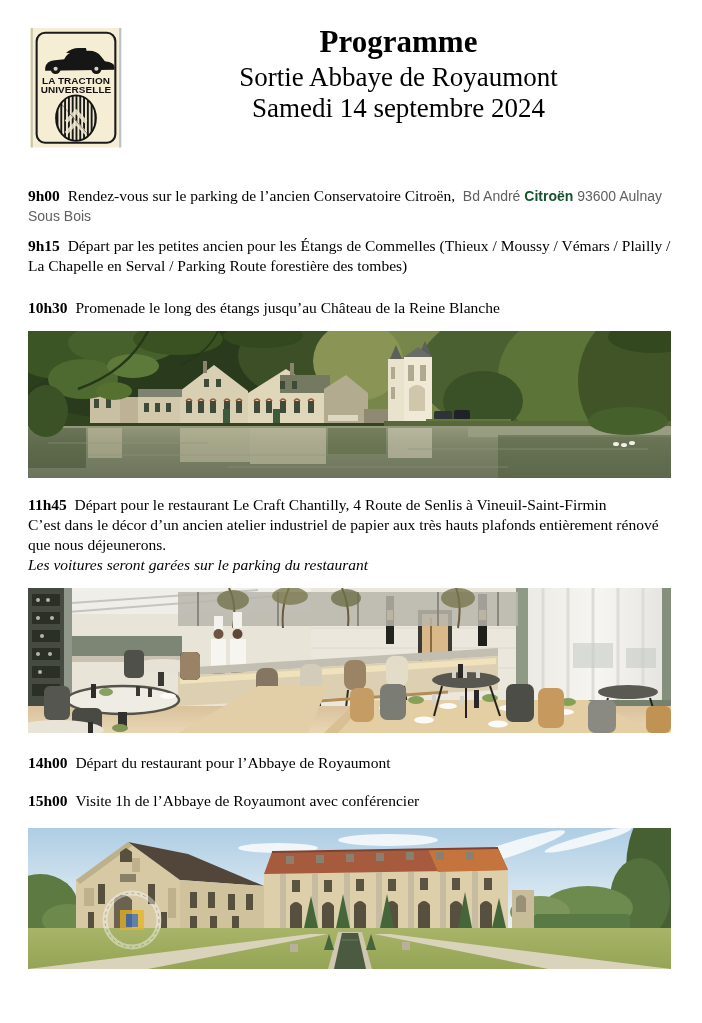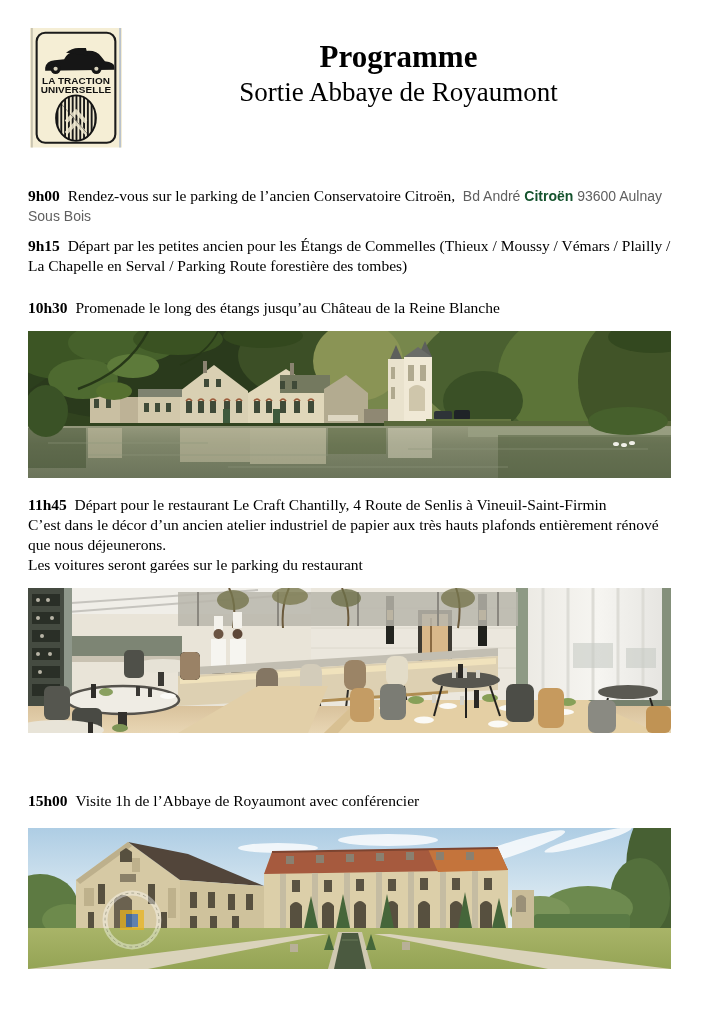--- a/index.html
+++ b/index.html
@@ -12,35 +12,35 @@
     overflow:hidden;
   }
   
   .logo{
     position:absolute;left:30px;top:28px;width:92px;height:126px;
   }
   .header-text{
     position:absolute;left:95px;top:26px;width:607px;
     text-align:center;line-height:1.05;
   }
-  .title{font-size:31px;font-weight:bold;margin:15px 0 4px 0;}
+  .title{font-size:31px;font-weight:bold;margin:0 0 4px 0;}
   .subtitle{font-size:27px;font-weight:normal;margin:0 0 3px 0;text-align:center;}
   
   .item{
     position:absolute;left:28px;width:650px;
     font-size:15.5px;line-height:20px;
   }
   .time{font-weight:bold;}
   .time:after{content:"\00a0\00a0";}
   .sans{
     font-family:"Liberation Sans", sans-serif;
     font-size:14px;color:#5f5f5f;
   }
   .sans b{color:#14532d;}
-  .note-italic{}
+  .note-italic{font-style:italic;}
   
   .photo{position:absolute;left:28px;width:643px;display:block;}
   .photo svg{display:block;width:100%;height:100%;}
   #photo-lake{top:331px;height:147px;}
   #photo-restaurant{top:588px;height:145px;}
   #photo-abbey{top:828px;height:141px;}
 </style>
 </head>
 <body>
 
@@ -76,20 +76,21 @@
         <path d="M38 99 l10.5 -11 10.5 11" fill="none" stroke="#f0e9d0" stroke-width="4" opacity="0.85"></path>
         <path d="M38 111 l10.5 -11 10.5 11" fill="none" stroke="#f0e9d0" stroke-width="4" opacity="0.85"></path>
         <path d="M33 80 l28 32" stroke="#222" stroke-width="1" opacity="0.5"></path>
       </g>
     </svg>
   </div>
 
   <div class="header-text">
     <div class="title">Programme</div>
     <div class="subtitle">Sortie Abbaye de Royaumont</div>
+    <div class="subtitle">Samedi 14 septembre 2024</div>
   </div>
 
   <div class="item" style="top:186px;">
     <span class="time">9h00</span><span>Rendez-vous sur le parking de l’ancien Conservatoire Citroën,</span><span class="sans">&nbsp; <span>Bd André </span><b>Citroën</b><span> 93600 Aulnay Sous Bois</span></span>
   </div>
 
   <div class="item" style="top:236px;">
     <span class="time">9h15</span><span>Départ par les petites ancien pour les Étangs de Commelles (Thieux / Moussy / Vémars / Plailly / La Chapelle en Serval / Parking Route forestière des tombes)</span>
   </div>
 
@@ -463,20 +464,23 @@
       <g>
         <ellipse cx="135" cy="78" rx="30" ry="7" fill="#e6e2d6"></ellipse>
         <rect x="130" y="84" width="6" height="14" fill="#3a3833"></rect>
         <rect x="96" y="62" width="20" height="28" rx="5" fill="#4f5049"></rect>
         <rect x="152" y="64" width="20" height="28" rx="5" fill="#9a8succ66"></rect>
         <rect x="152" y="64" width="20" height="28" rx="5" fill="#9a8266"></rect>
       </g>
     </svg>
   </div>
 
+  <div class="item" style="top:753px;">
+    <span class="time">14h00</span><span>Départ du restaurant pour l’Abbaye de Royaumont</span>
+  </div>
 
   <div class="item" style="top:791px;">
     <span class="time">15h00</span><span>Visite 1h de l’Abbaye de Royaumont avec conférencier</span>
   </div>
 
   <div class="photo" id="photo-abbey">
     <svg viewBox="0 0 643 141" preserveAspectRatio="none">
       <defs>
         <linearGradient id="skyg" x1="0" y1="0" x2="0" y2="1">
           <stop offset="0" stop-color="#aecde4"></stop>

